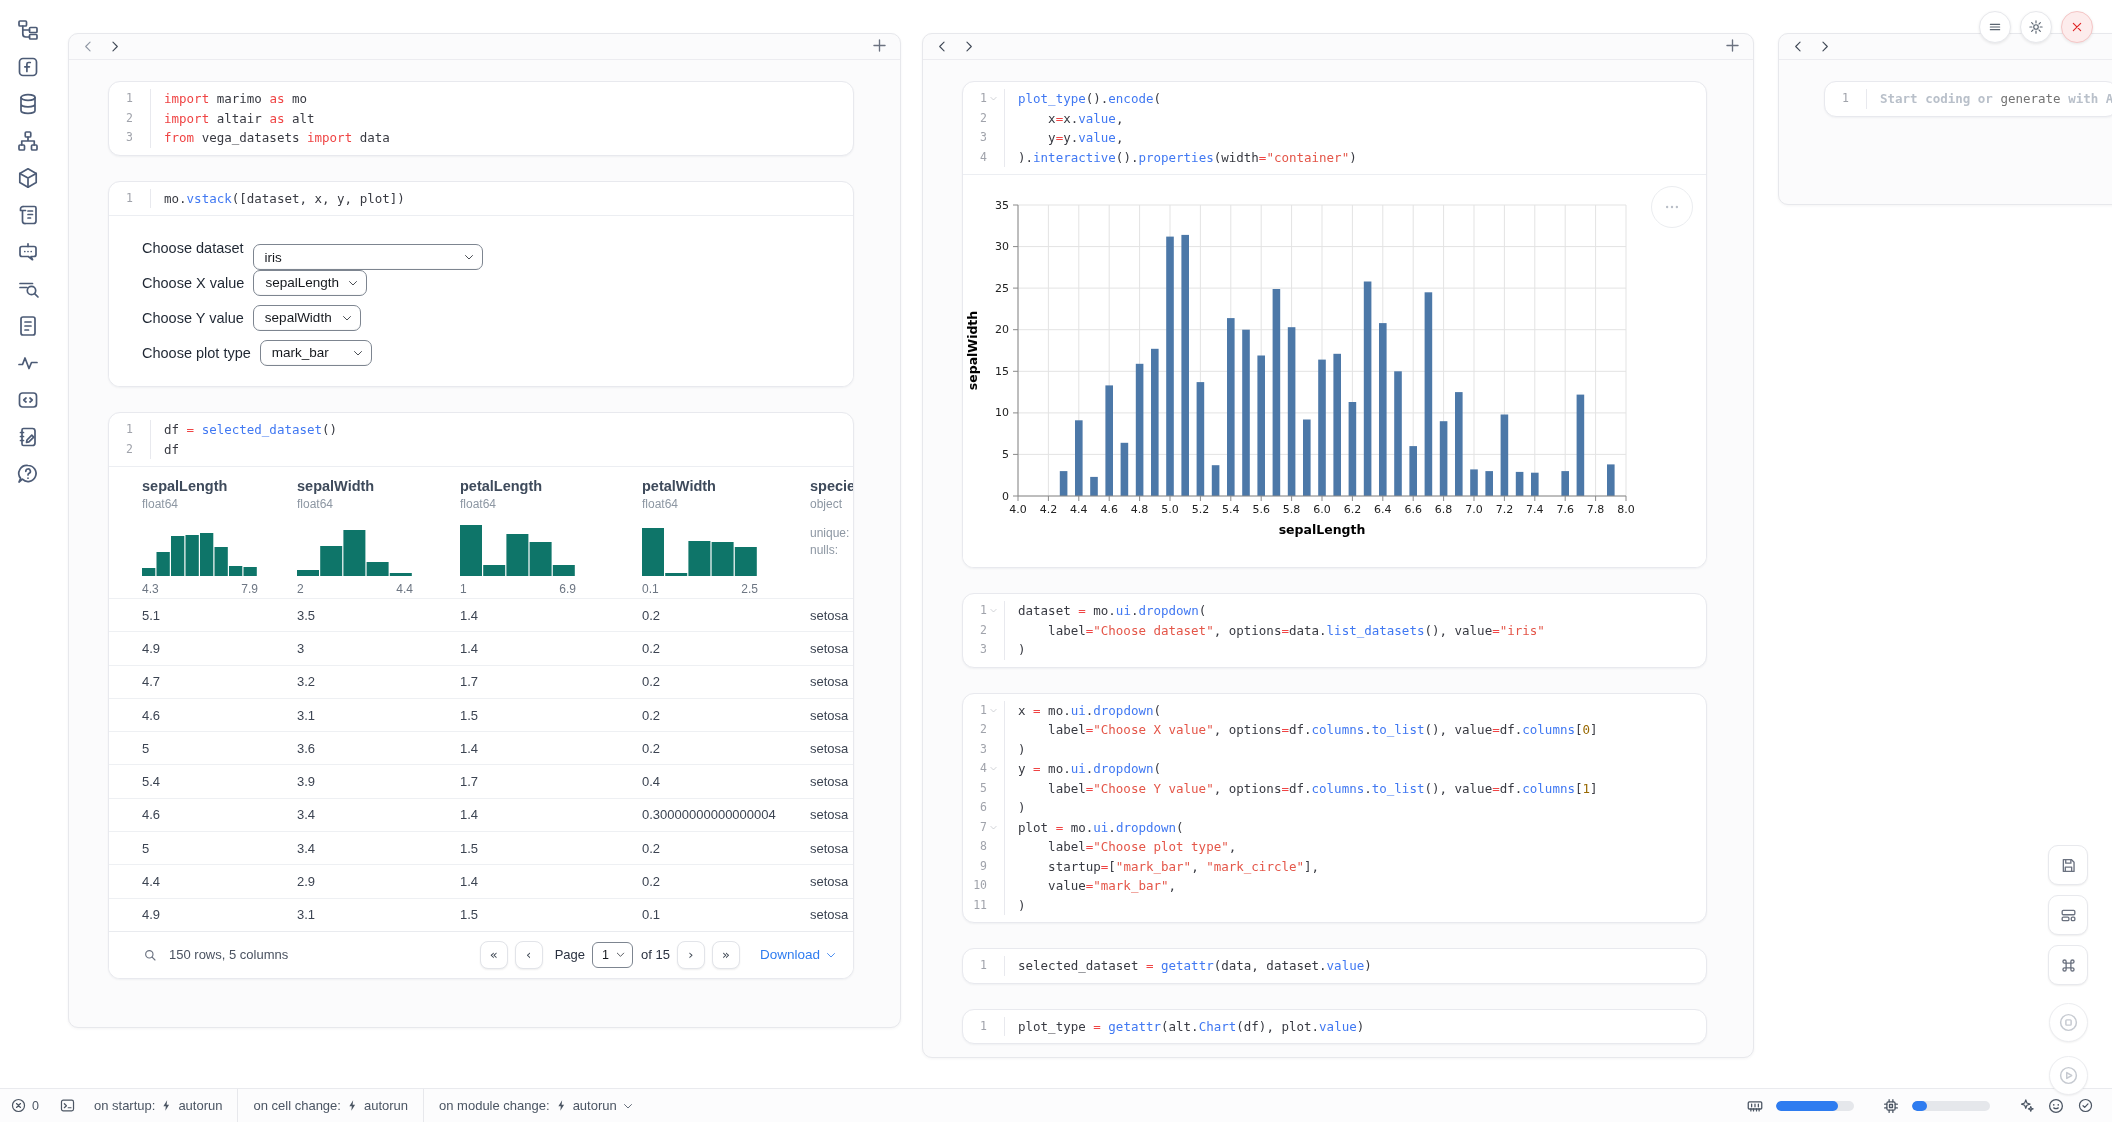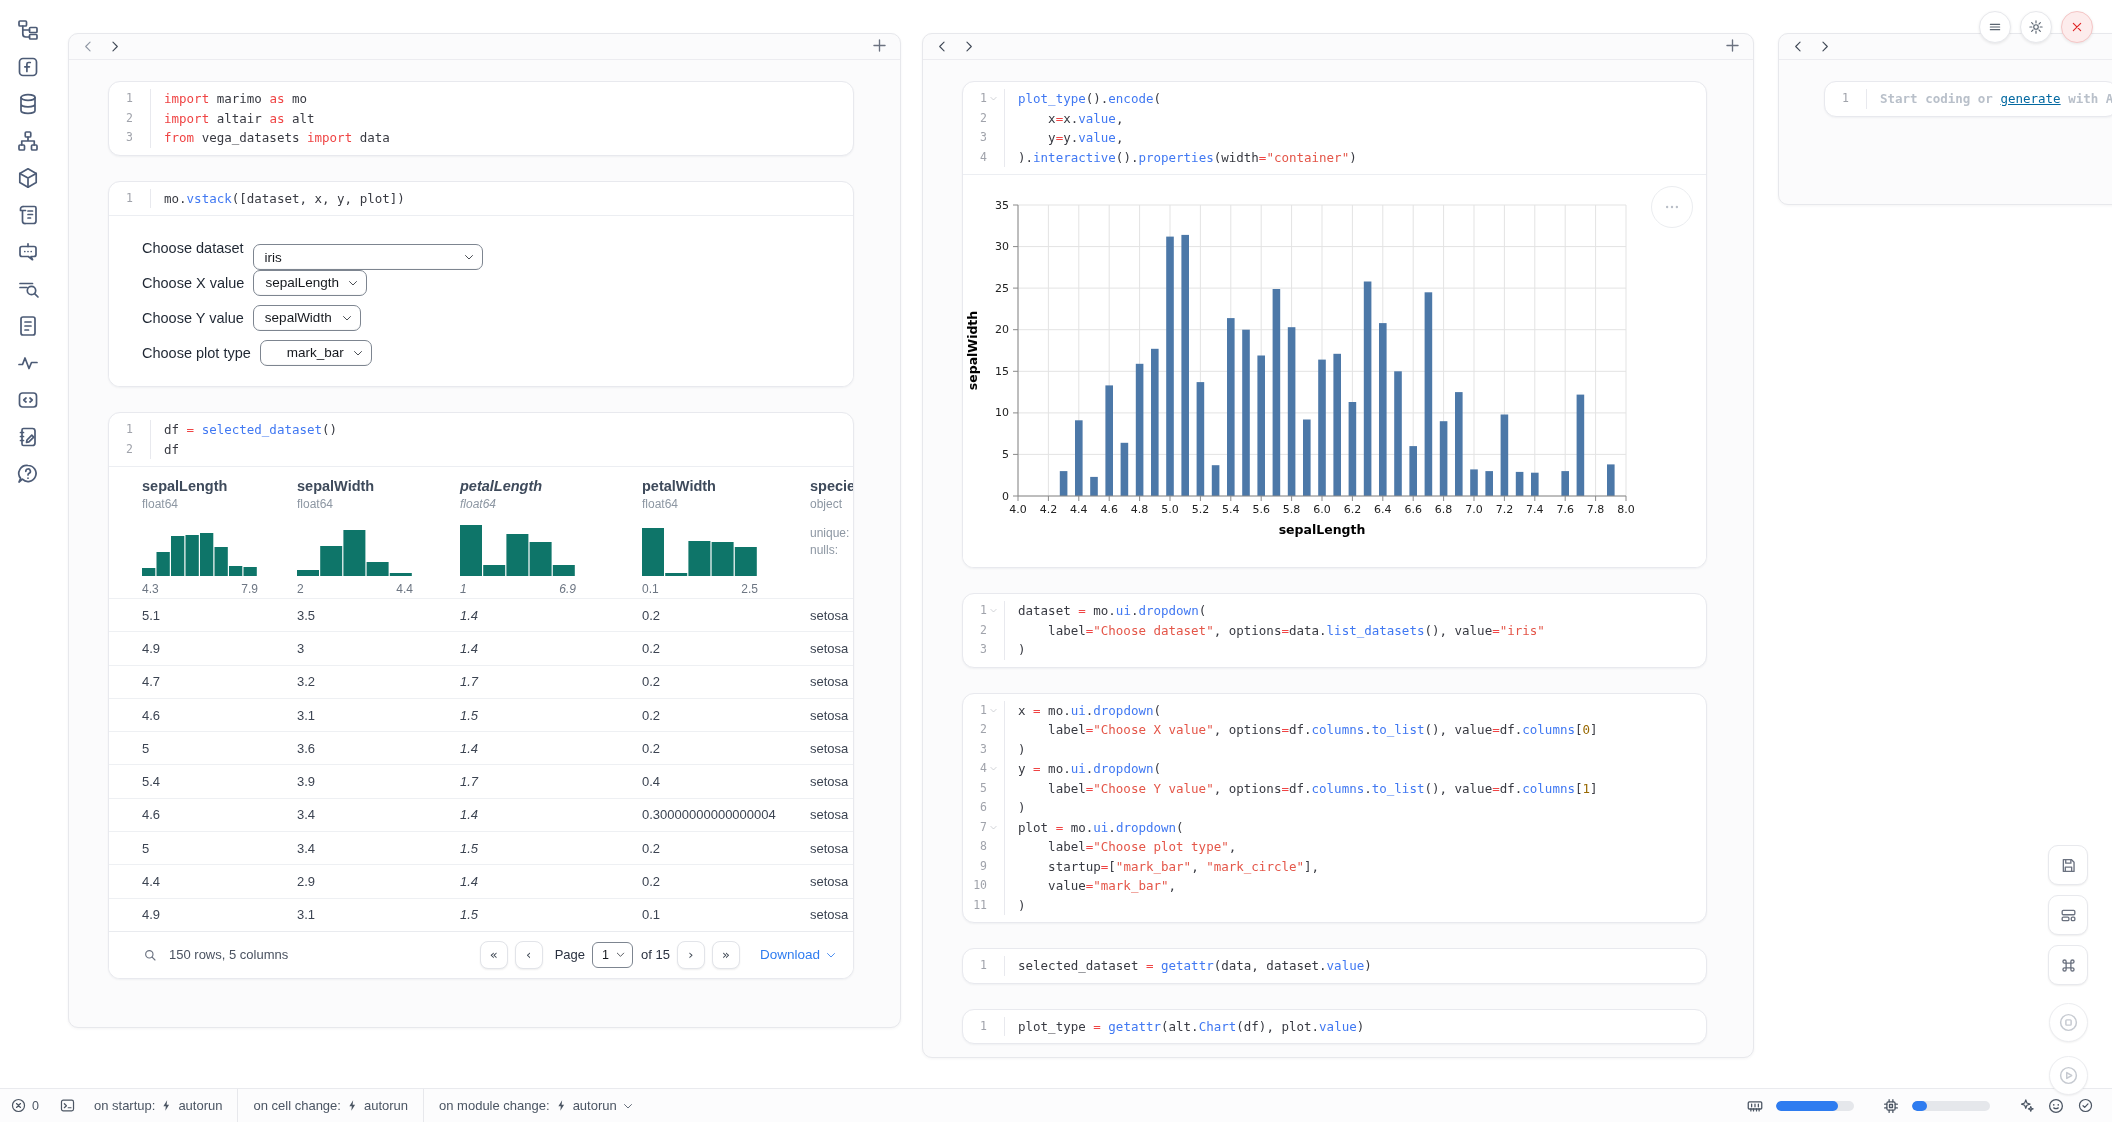--- a/index.html
+++ b/index.html
@@ -50,41 +50,41 @@
   .tbl{width:790px;}
   .thead{display:flex;height:131px;}
   .th{box-sizing:border-box;padding-left:33px;}
   .th-name{font-size:14.5px;font-weight:bold;color:#3e4a5b;padding-top:11px;white-space:nowrap;}
   .th-type{font-size:12px;color:#8d97a3;margin-top:3px;white-space:nowrap;}
   .th-hist{margin-top:10px;}
   .th-range{display:flex;justify-content:space-between;width:116px;font-size:12px;color:#6d7683;margin-top:2px;}
   .th-stats{font-size:12px;color:#8d97a3;margin-top:14px;line-height:17px;white-space:nowrap;}
   .trow{display:flex;height:33.3px;border-top:1px solid #eef0f3;align-items:center;box-sizing:border-box;}
   .td{box-sizing:border-box;padding-left:33px;font-size:13px;color:#3c4452;white-space:nowrap;overflow:hidden;}
-  .cw0{width:155px;} .cw1{width:163px;} .cw2{width:182px;font-style:italic;} .cw3{width:168px;} .cw4{width:122px;}
+  .cw0{width:155px;} .cw1{width:163px;} .cw2{width:182px;} .cw3{width:168px;} .cw4{width:122px;}
   .tbl-footer{border-top:1px solid #e9ebef;height:46px;display:flex;align-items:center;padding:0 16px 0 33px;}
   .tf-search{width:16px;height:16px;color:#6b7280;margin-right:11px;}
   .tf-summary{font-size:13px;color:#4a5260;}
   .tf-spacer{margin-left:auto;}
   .pg-btn{width:26px;height:26px;border:1px solid #e2e4e9;border-radius:8px;box-shadow:0 1px 2px rgba(0,0,0,.07);display:flex;align-items:center;justify-content:center;color:#3f4854;font-size:13px;background:#fff;margin-left:7px;cursor:pointer;font-family:"DejaVu Sans",sans-serif;}
   .page-label{font-size:13px;color:#2a3140;margin:0 7px 0 12px;}
   .page-select{height:24px;border:1px solid #7d8590;border-radius:6px;display:flex;align-items:center;gap:6px;font-size:12.5px;color:#15181d;padding:0 6px 0 9px;cursor:pointer;background:#fff;}
   .page-select .chev{width:11px;height:11px;display:flex;align-items:center;color:#2b2f36;}
   .of-label{font-size:13px;color:#2a3140;margin-left:8px;}
   .download{color:#2e7cf0;font-size:13.5px;margin-left:20px;display:flex;gap:5px;align-items:center;cursor:pointer;}
   .download .chev{width:12px;height:12px;display:flex;align-items:center;}
 
   
   #chart-output{position:relative;height:392px;}
   .chart-menu{position:absolute;right:13px;top:11px;width:40px;height:40px;border:1px solid #ebedf0;border-radius:50%;display:flex;align-items:center;justify-content:center;color:#b9bec7;background:#fff;cursor:pointer;}
   .chart-menu svg{width:18px;height:18px;}
 
   
   .ph{color:#b9c0ca;font-weight:bold;}
-  .ph-link{color:#0369a1;text-decoration:underline;cursor:pointer;margin-top:43px;}
+  .ph-link{color:#737373;cursor:pointer;margin-top:43px;}
 
   
   #top-right{position:absolute;top:11px;right:19px;display:flex;gap:9px;z-index:5;}
   .circle-btn{width:30px;height:30px;border-radius:50%;background:#fff;border:1px solid #e7e8ec;box-shadow:0 1px 3px rgba(0,0,0,.09);display:flex;align-items:center;justify-content:center;color:#5a6470;cursor:pointer;}
   .circle-btn svg{width:16px;height:16px;}
   .circle-btn.danger{background:#fdecec;border-color:#f5c6c6;color:#e02424;}
 
   
   #float-controls{position:absolute;right:24px;top:845px;width:40px;display:flex;flex-direction:column;align-items:center;z-index:5;}
   .sq-btn{width:38px;height:38px;background:#fff;border:1px solid #e8e9ed;border-radius:10px;box-shadow:0 1px 2px rgba(0,0,0,.07);color:#6b7280;display:flex;align-items:center;justify-content:center;margin-bottom:10px;cursor:pointer;}
@@ -255,21 +255,21 @@
                 <span>sepalWidth</span>
                 <span class="chev">
                   <svg viewBox="0 0 24 24" width="12" height="12" fill="none" stroke="currentColor" stroke-width="1.7" stroke-linecap="round" stroke-linejoin="round">
                     <path d="M5 9l7 7 7-7"></path>
                   </svg>
                 </span>
               </div>
             </div>
             <div class="ctrl-row">
               <span class="ctrl-label">Choose plot type</span>
-              <div class="ctrl-select" style="min-width: 112px; justify-content: flex-end;">
+              <div class="ctrl-select" style="min-width: 112px;">
                 <span>mark_bar</span>
                 <span class="chev">
                   <svg viewBox="0 0 24 24" width="12" height="12" fill="none" stroke="currentColor" stroke-width="1.7" stroke-linecap="round" stroke-linejoin="round">
                     <path d="M5 9l7 7 7-7"></path>
                   </svg>
                 </span>
               </div>
             </div>
           </div>
       </div>

